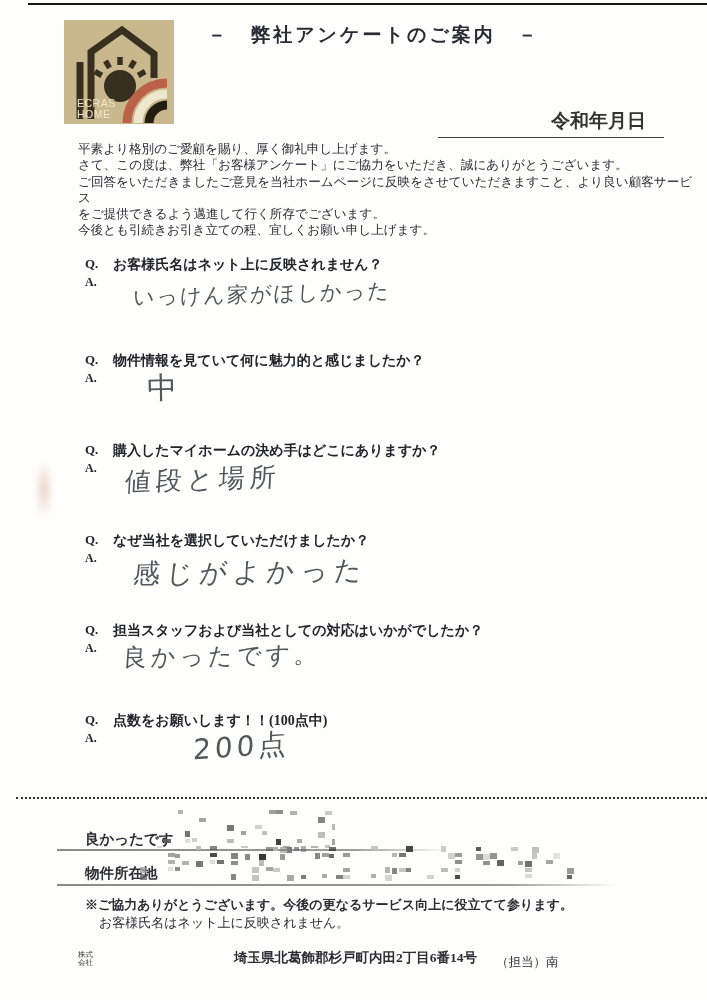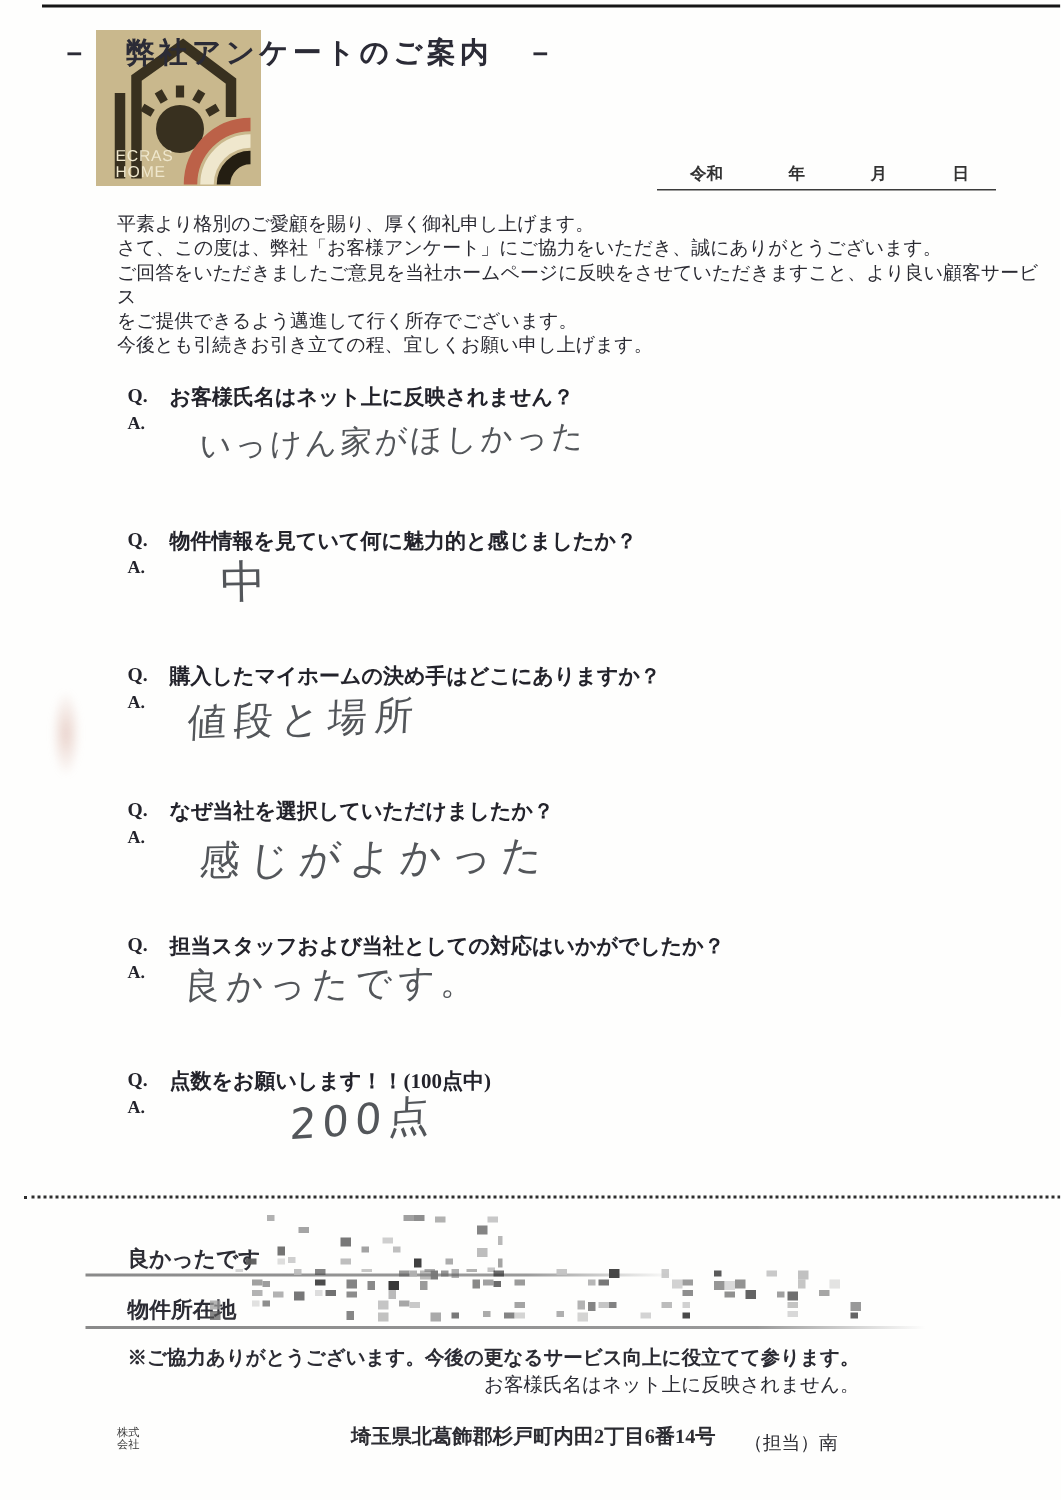--- a/index.html
+++ b/index.html
@@ -5,26 +5,26 @@
   html,body{margin:0;padding:0;background:#ffffff;}
   .page{
     position:relative;width:707px;height:1000px;background:#fefefd;
     font-family:"Liberation Serif","DejaVu Serif",serif;color:#26262e;overflow:hidden;
   }
   .scan-line{position:absolute;top:3px;left:28px;right:0;height:2px;background:#161616;}
   
   .logo{position:absolute;left:64px;top:20px;width:110px;height:104px;}
   .logo svg{display:block;}
   
-  .title{position:absolute;top:22px;left:40px;right:0;margin:0;text-align:left;
+  .title{position:absolute;top:22px;left:40px;right:0;margin:0;text-align:center;
     font-size:19px;font-weight:600;letter-spacing:3px;color:#2b2b36;}
   
   .date-row{position:absolute;left:438px;top:108px;width:226px;display:flex;
-    justify-content:space-between;padding:0 18px 3px 22px;box-sizing:border-box;
-    border-bottom:1.5px solid #3c3c3c;font-size:11px;font-weight:600;color:#333;}
+    justify-content:flex-end;padding:0 18px 3px 22px;box-sizing:border-box;
+    border-bottom:1.5px solid #3c3c3c;font-size:19px;font-weight:600;color:#333;}
   
   .greeting{position:absolute;left:78px;top:141px;width:615px;font-size:12.6px;
     line-height:16.3px;color:#2a2a32;}
   .greeting p{margin:0;}
   
   .qa{position:absolute;left:85px;width:560px;}
   .qa .q-row{display:flex;font-size:14px;font-weight:600;color:#23232b;}
   .qa .q-lab{width:28px;font-size:13px;}
   .qa .a-lab{font-size:12px;font-weight:600;margin-top:1px;color:#23232b;}
   .answer{position:absolute;color:#53565a;white-space:nowrap;
@@ -46,21 +46,21 @@
     background:linear-gradient(to right,#8a8a8a 0%,#9a9a9a 75%,rgba(150,150,150,0) 100%);}
   .addr-line{left:57px;top:884px;width:560px;
     background:linear-gradient(to right,#8a8a8a 0%,#9a9a9a 80%,rgba(150,150,150,0) 100%);}
   .mosaic{position:absolute;overflow:hidden;}
   .mosaic-name{left:150px;top:810px;width:185px;height:38px;}
   .mosaic-addr{left:140px;top:846px;width:440px;height:37px;}
   .mosaic i{display:block;position:absolute;}
   
   .notes{position:absolute;left:85px;top:896px;font-size:13px;line-height:17.5px;
     font-weight:600;color:#2b2b33;}
-  .notes p{margin:0;text-align:right;}
+  .notes p{margin:0;}
   .notes .indent{padding-left:14px;font-weight:500;}
   
   .footer{position:absolute;left:78px;top:942px;width:600px;height:40px;}
   .kk{position:absolute;left:0;top:9px;display:flex;flex-direction:column;
     font-size:7.5px;line-height:8px;color:#3a3a3a;font-family:"Liberation Sans",sans-serif;}
   .company{position:absolute;left:27px;top:2px;font-size:18px;font-weight:700;
     letter-spacing:1px;color:#2e2e2e;font-family:"Liberation Sans","DejaVu Sans",sans-serif;}
   .f-addr{position:absolute;left:156px;top:7px;font-size:13.5px;font-weight:600;color:#2c2c32;}
   .f-staff{position:absolute;left:418px;top:12px;font-size:12.5px;color:#2c2c32;}
   

